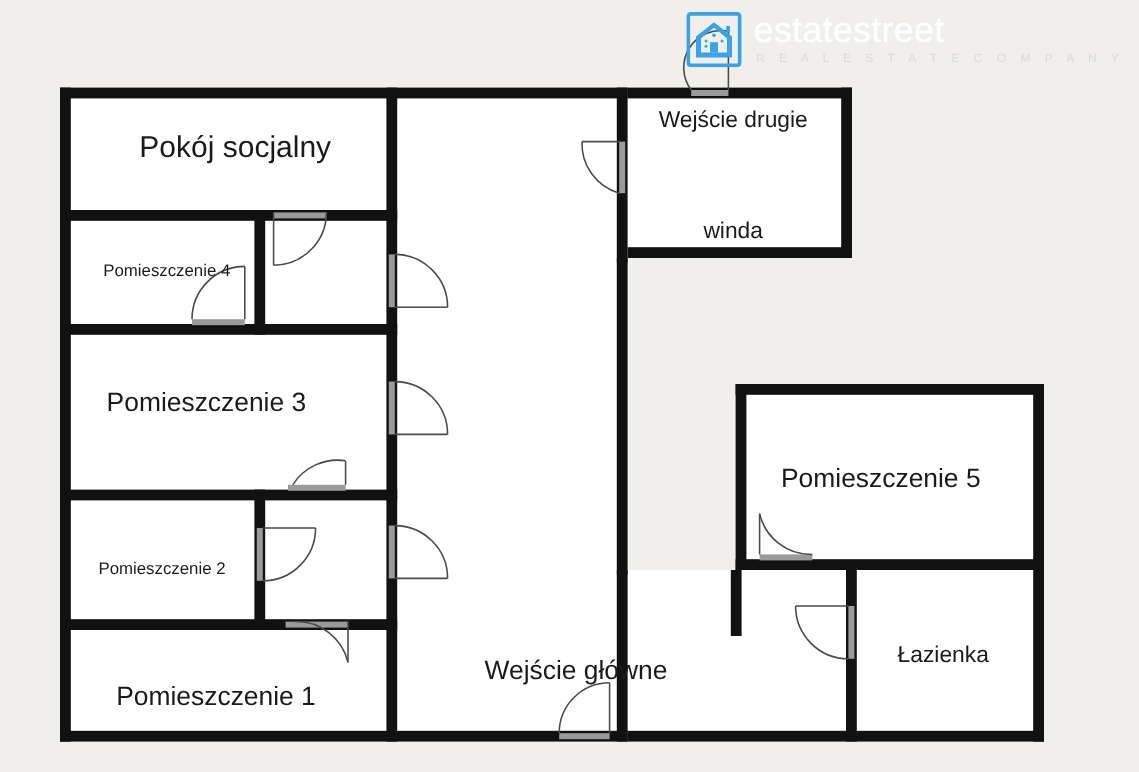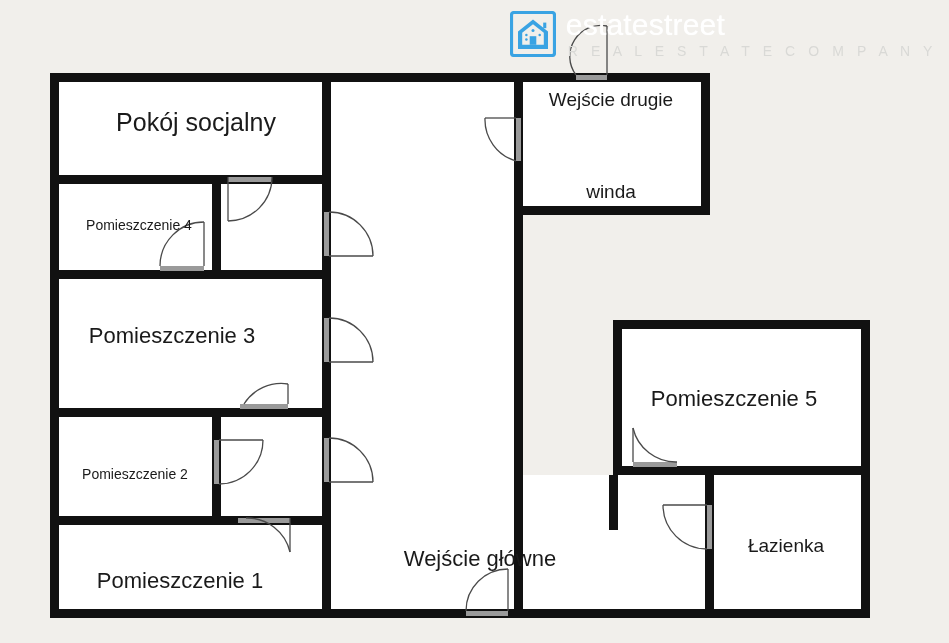--- a/index.html
+++ b/index.html
@@ -42,21 +42,21 @@
     line-height: 1;
   }
   #brand-logo .wordmark .name {
     font-size: 30px;
     letter-spacing: 0.2px;
     color: #ffffff;
     font-weight: 400;
     text-shadow: 0 0 1px rgba(255,255,255,0.9);
   }
   #brand-logo .wordmark .tagline {
-    font-size: 14px;
+    font-size: 10px;
     letter-spacing: 4.6px;
     color: #d9d9d6;
     margin-top: 4px;
     padding-left: 2px;
   }
   svg#plan-svg {
     position: absolute;
     left: 0;
     top: 0;
     width: 949px;

